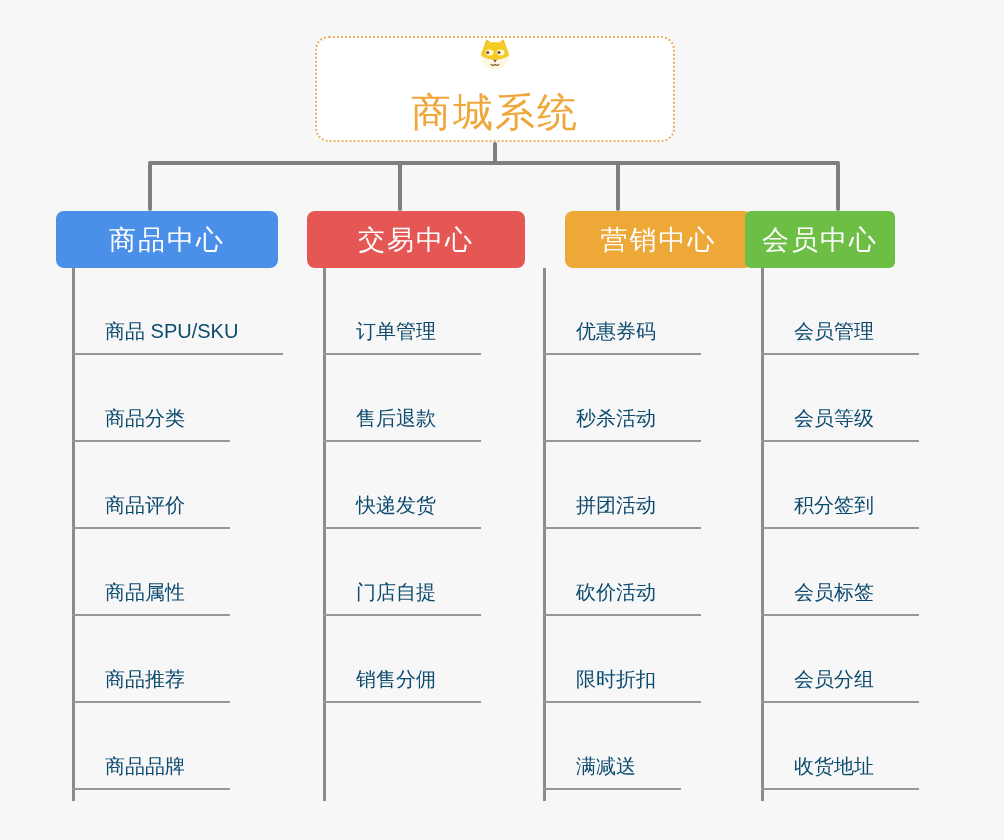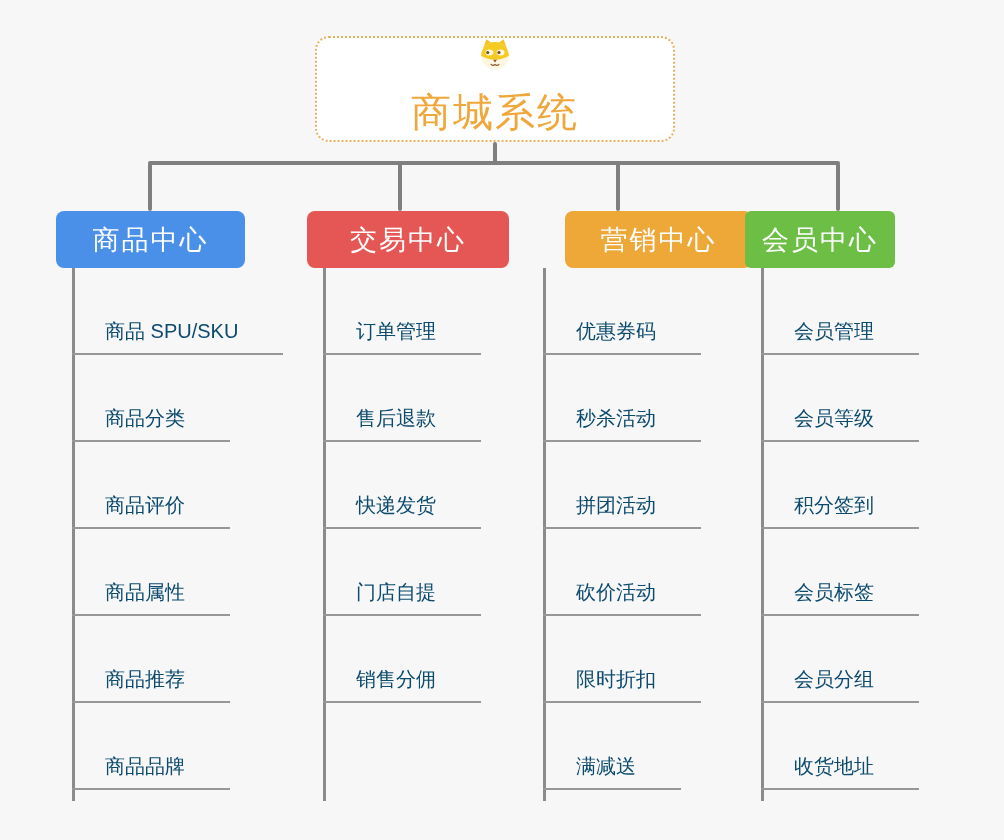--- a/index.html
+++ b/index.html
@@ -54,22 +54,22 @@
     top:211px;height:57px;
     box-sizing:border-box;
     border-radius:8px;
     display:flex;align-items:center;justify-content:center;
     color:#ffffff;
     font-size:27px;
     letter-spacing:2px;
     cursor:pointer;
     white-space:nowrap;
   }
-  .branch-0{left:56px;width:189px;background:#4a90e8;}
-  .branch-1{left:307px;width:202px;background:#e45754;}
+  .branch-0{left:56px;width:222px;background:#4a90e8;}
+  .branch-1{left:307px;width:218px;background:#e45754;}
   .branch-2{left:525px;width:187px;background:#eda838;margin-left:40px;}
   .branch-3{left:745px;width:150px;background:#6cbe44;border-radius:6px;}
   
   .col{
     position:absolute;
     top:317px;
   }
   .col-0{left:72px;}
   .col-1{left:323px;}
   .col-2{left:543px;}

